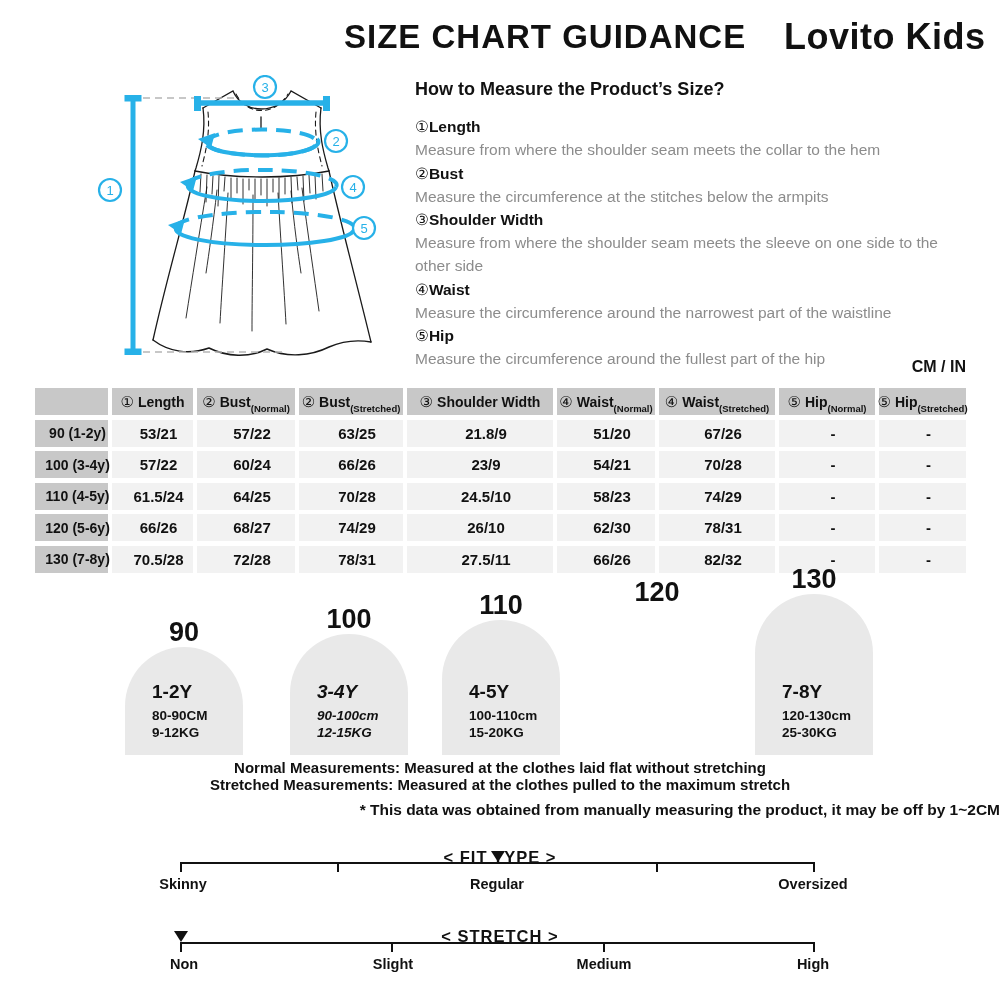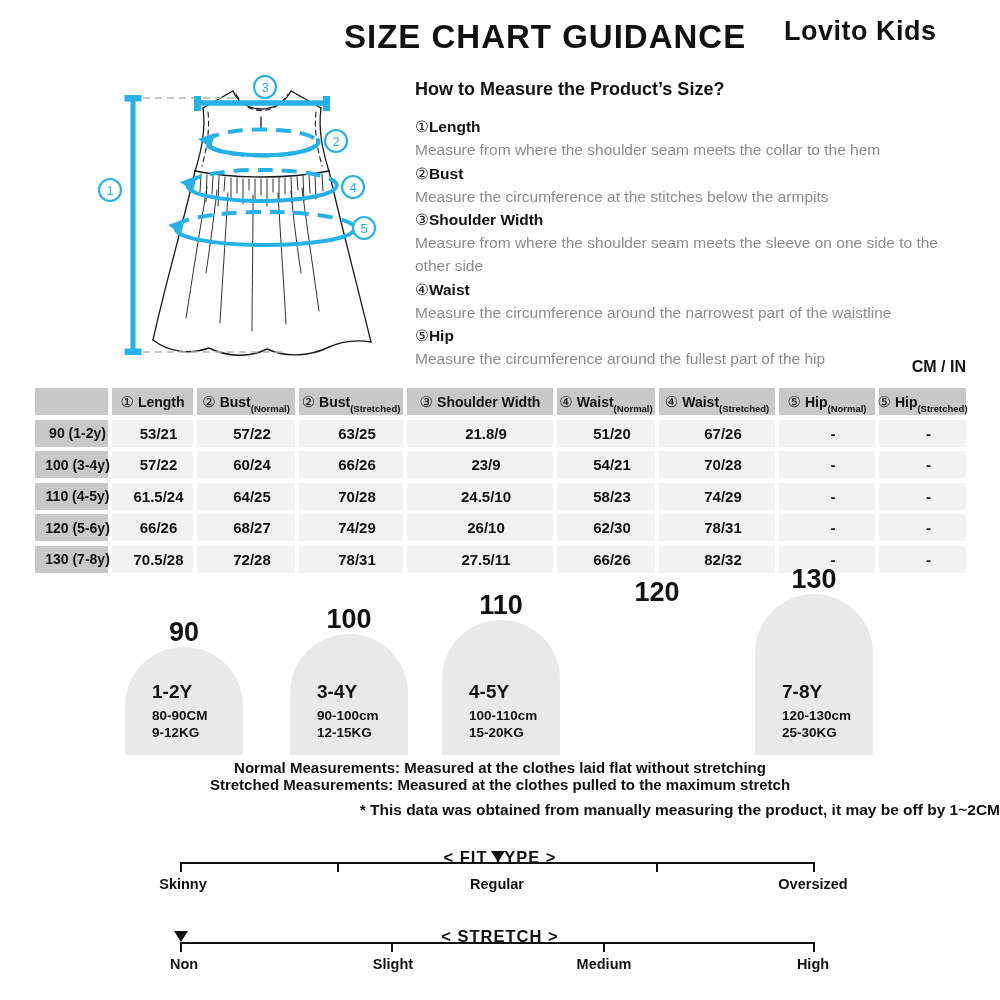--- a/index.html
+++ b/index.html
@@ -2,21 +2,21 @@
 <html><head>
 <meta charset="utf-8">
 <style>
   * { margin:0; padding:0; box-sizing:border-box; }
   html,body { width:1000px; height:1000px; background:#fff; font-family:"Liberation Sans", sans-serif; color:#111; }
   .abs { position:absolute; }
   #page { position:relative; width:1000px; height:1000px; overflow:hidden; background:#fff; }
 
   
   .main-title { left:344px; top:18px; font-size:33px; font-weight:bold; letter-spacing:1px; }
-  .brand { left:784px; top:16px; font-size:27px; font-weight:bold; letter-spacing:0.5px; }
+  .brand { left:784px; top:16px; font-size:36px; font-weight:bold; letter-spacing:0.5px; }
 
   
   .guide { left:415px; top:78px; width:535px; line-height:23.2px; }
   .guide-title { font-size:18px; font-weight:bold; margin-bottom:14px; }
   .g-label { font-size:15.5px; font-weight:bold; color:#111; }
   .g-label .gnum { font-weight:normal; }
   .g-desc { font-size:15.5px; color:#8c8c8c; }
 
   .units { right:34px; top:358px; font-size:16px; font-weight:bold; }
 
@@ -287,21 +287,21 @@
   <div class="abs dome-num" style="left:125px; top:617px;">90</div>
   <div class="dome" style="left:125px; top:647px; height:108px;">
     <div class="dome-inner">
       <div class="dome-age">1-2Y</div>
       <div class="dome-line">80-90CM</div>
       <div class="dome-line">9-12KG</div>
     </div>
   </div>
 
   <div class="abs dome-num" style="left:290px; top:604px;">100</div>
-  <div class="dome" style="left:290px; top:634px; height:121px;">
+  <div class="dome" style="left:290px; top:634px; height:121px;font-style:italic;">
     <div class="dome-inner">
       <div class="dome-age">3-4Y</div>
       <div class="dome-line">90-100cm</div>
       <div class="dome-line">12-15KG</div>
     </div>
   </div>
 
   <div class="abs dome-num" style="left:442px; top:590px;">110</div>
   <div class="dome" style="left:442px; top:620px; height:135px;">
     <div class="dome-inner">

